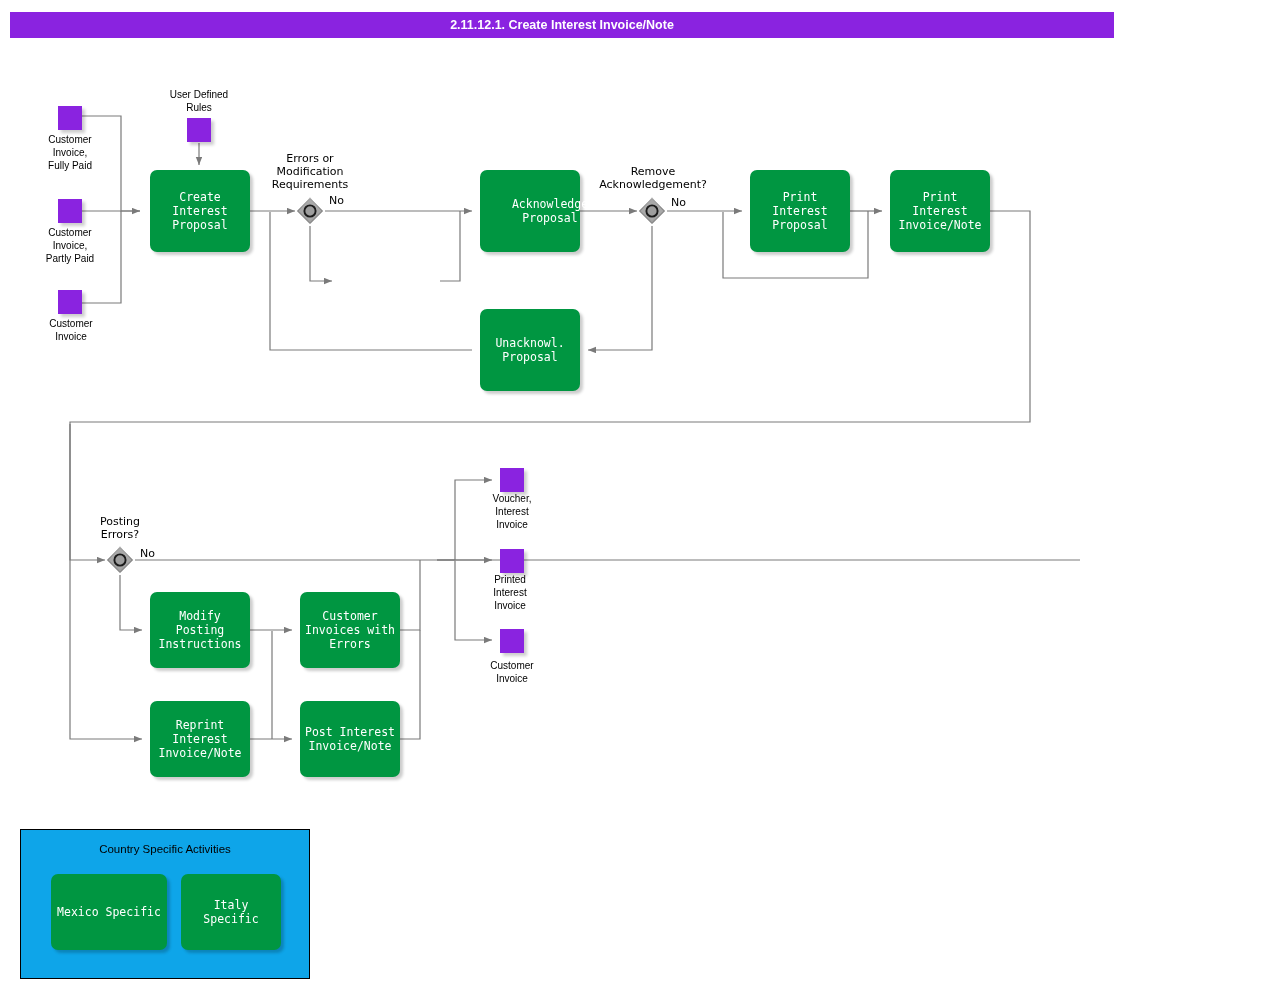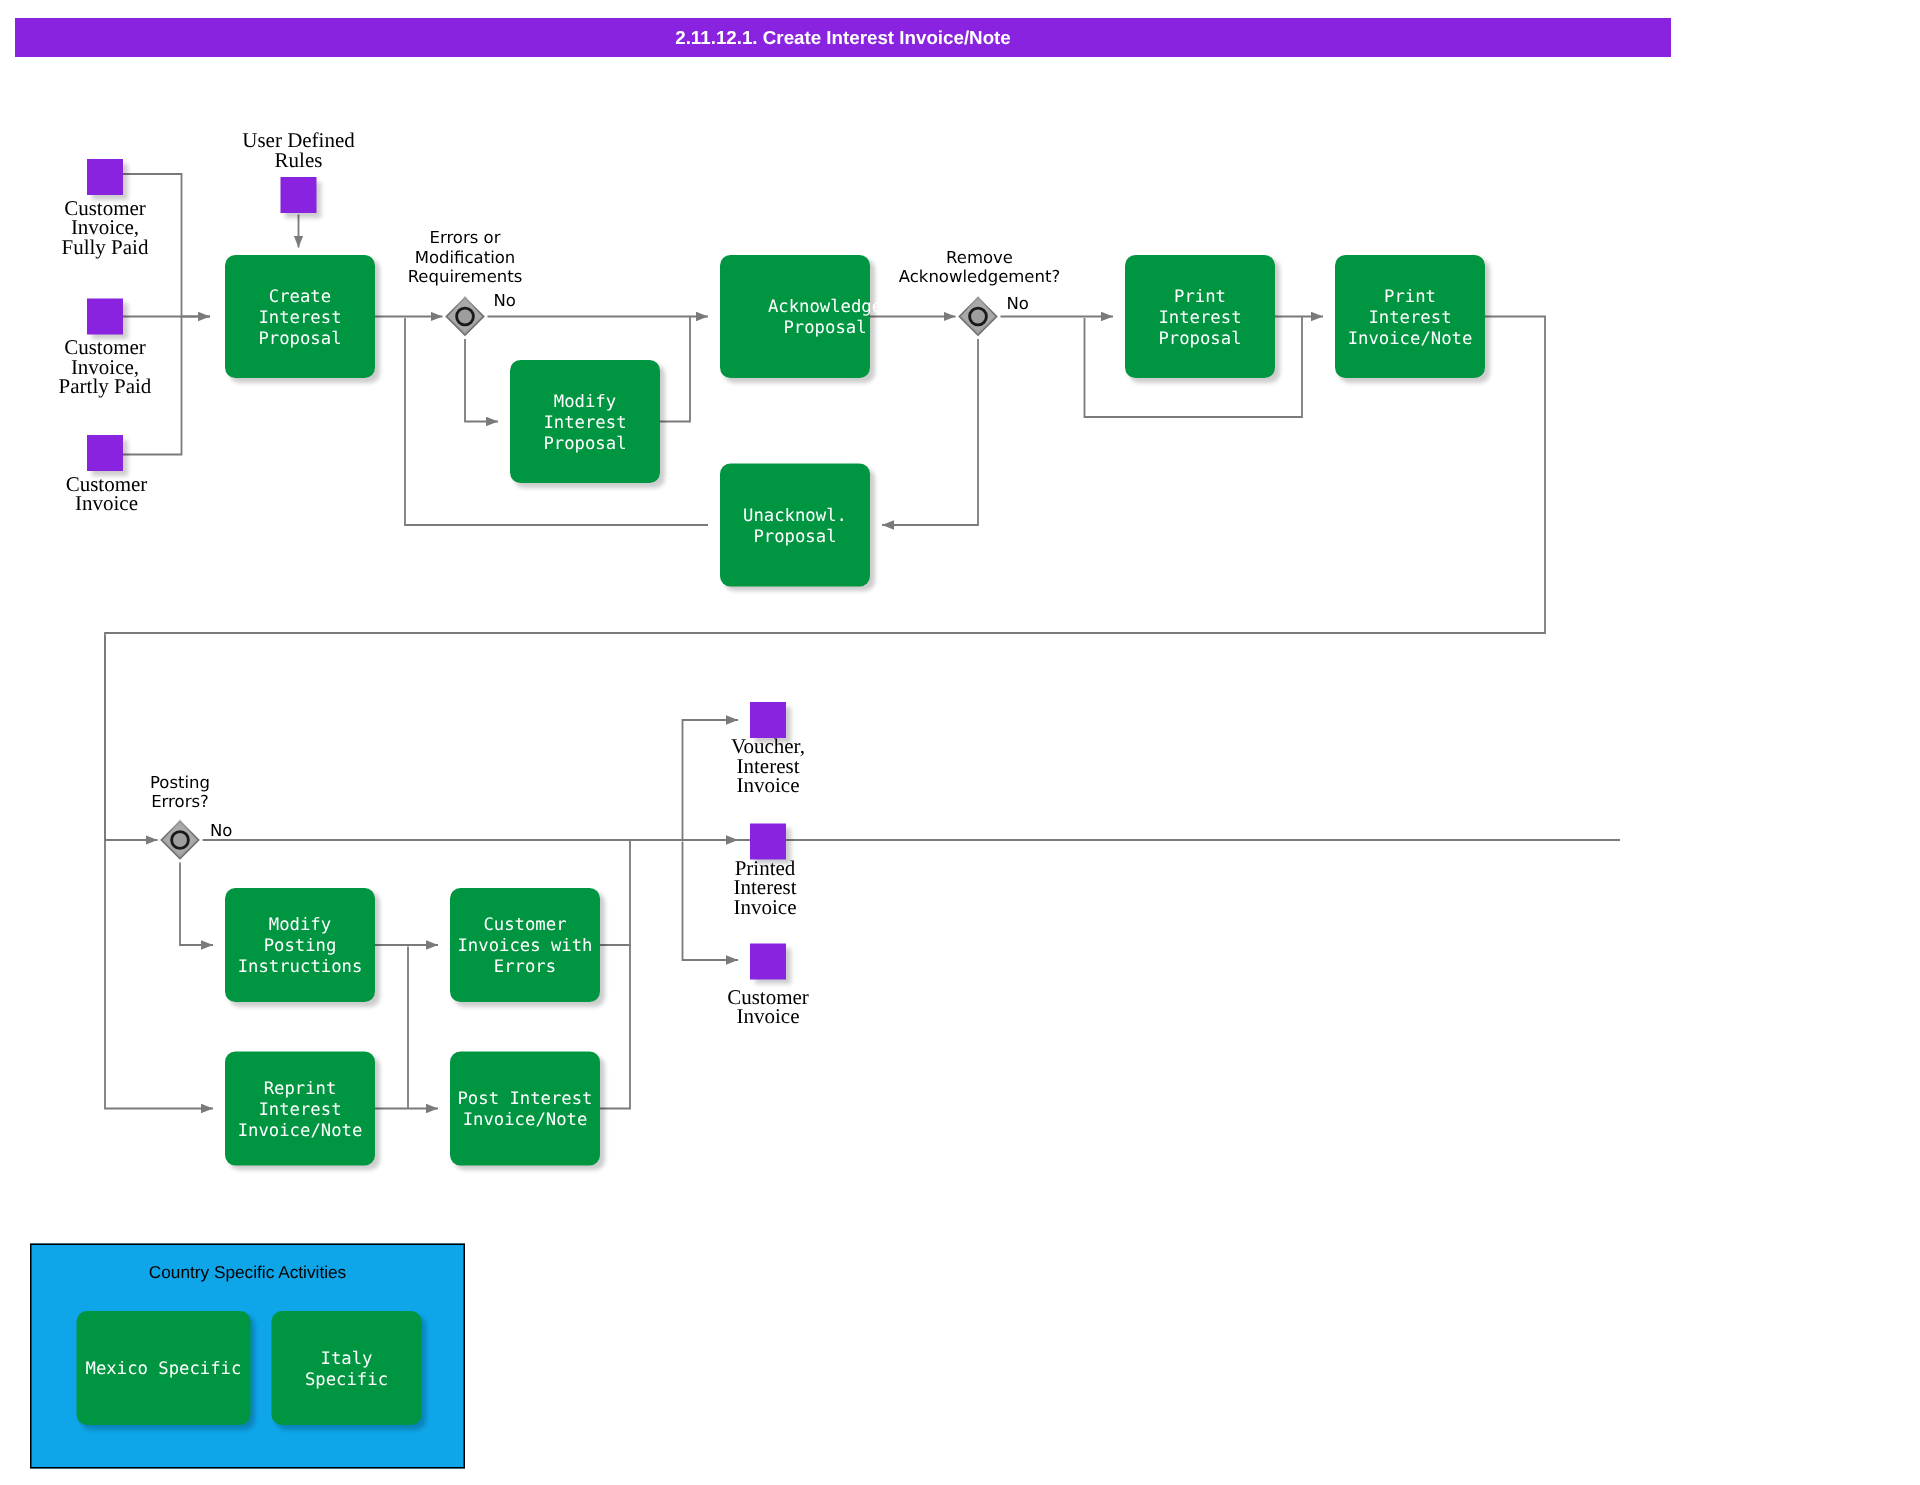--- a/index.html
+++ b/index.html
@@ -72,22 +72,22 @@
   
   .dataobj {
     position: absolute;
     width: 24px;
     height: 24px;
     background: #8A23E0;
     box-shadow: 3px 3px 3px rgba(0,0,0,0.20);
   }
   .datalabel {
     position: absolute;
-    font-family: Liberation Serif, serif;
-    font-size: 14px;
+    font-family: Liberation Sans, sans-serif;
+    font-size: 10px;
     line-height: 13px;
     color: #000000;
     text-align: center;
     white-space: pre-line;
   }
   .datalabel.above {
     text-align: center;
   }
 
   
@@ -206,22 +206,20 @@
   <div class="datalabel" style="left:21px; top:317px; width:100px;">Customer
 Invoice</div>
 
   <div class="datalabel above" style="left:147px; top:88px; width:104px;">User Defined
 Rules</div>
   <div class="dataobj" style="left:187px; top:118px;"></div>
 
   <div class="task" style="left:150px; top:170px; width:100px; height:82px;">Create Interest
 Proposal</div>
 
-  <div class="task" style="left:340px; top:240px; width:100px; height:82px;">Modify Interest
-Proposal</div>
 
   <div class="task" style="left:480px; top:170px; width:100px; height:82px;padding-left:44px;">Acknowledge
 Proposal</div>
 
   <div class="task" style="left:480px; top:309px; width:100px; height:82px;">Unacknowl.
 Proposal</div>
 
   <div class="task" style="left:750px; top:170px; width:100px; height:82px;">Print Interest
 Proposal</div>
 

